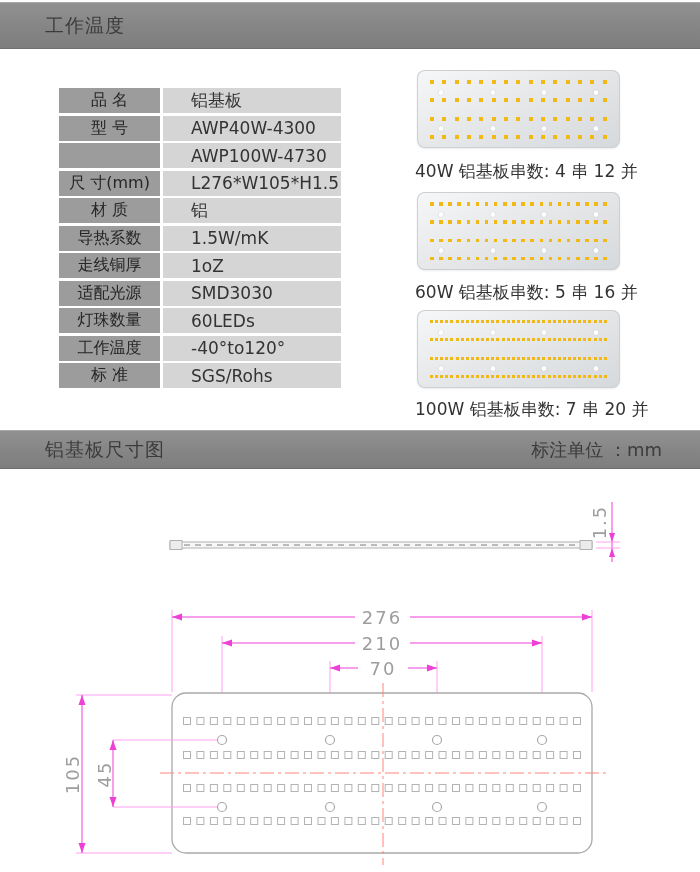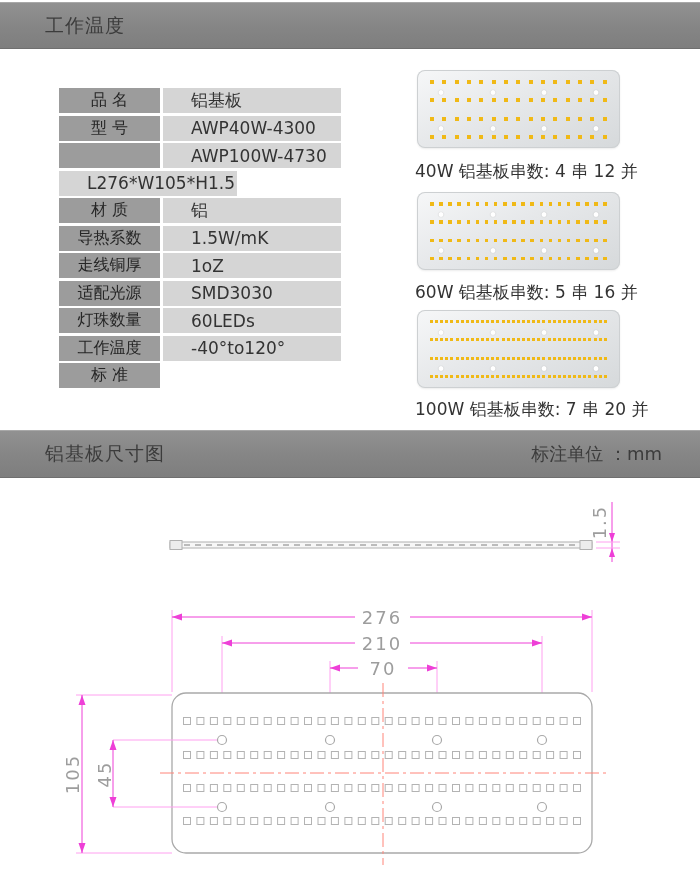--- a/index.html
+++ b/index.html
@@ -5,21 +5,21 @@
   * { margin:0; padding:0; box-sizing:border-box; }
   html,body { background:#fff; }
   body { font-family:"DejaVu Sans","Liberation Sans",sans-serif; }
   #page { position:relative; width:700px; height:872px; background:#fff; overflow:hidden; margin:0 auto; }
 
   
   .hbar { position:absolute; left:0; width:700px; background:linear-gradient(180deg,#919191,#858585 55%,#7e7e7e); border-top:1px solid #a8a8a8; border-bottom:1px solid #6f6f6f; display:flex; align-items:center; }
   .hbar .title { color:#3c3c3c; font-size:19px; padding-left:45px; letter-spacing:1px; }
   .hbar .unit { margin-left:auto; color:#3c3c3c; font-size:18px; padding-right:38px; }
   #bar-params { top:2px; height:47px; }
-  #bar-dims { top:430px; height:48px; }
+  #bar-dims { top:430px; height:39px; }
 
   
   #spec-table { position:absolute; left:59px; top:88px; width:282px; }
   .trow { display:flex; margin-bottom:2.5px; height:25px; }
   .tlabel { width:101px; background:#9c9c9c; color:#262626; font-size:16px; display:flex; align-items:center; justify-content:center; margin-right:3px; white-space:pre; }
   .tvalue { width:178px; background:#d5d5d5; color:#333; font-size:17px; display:flex; align-items:center; padding-left:28px; white-space:nowrap; }
 
   
   .board { position:absolute; left:417px; width:203px; height:78px; border-radius:8px;
            background:linear-gradient(155deg,#f6f7f8 0%,#e6e8ea 45%,#d6d9db 100%);
@@ -51,20 +51,21 @@
       </div>
       <div class="trow">
         <div class="tlabel">型 号</div>
         <div class="tvalue">AWP40W-4300</div>
       </div>
       <div class="trow">
         <div class="tlabel"></div>
         <div class="tvalue">AWP100W-4730</div>
       </div>
       <div class="trow">
+        <div class="tlabel">尺 寸(mm)</div>
         <div class="tvalue">L276*W105*H1.5</div>
       </div>
       <div class="trow">
         <div class="tlabel">材 质</div>
         <div class="tvalue">铝</div>
       </div>
       <div class="trow">
         <div class="tlabel">导热系数</div>
         <div class="tvalue">1.5W/mK</div>
       </div>
@@ -79,20 +80,21 @@
       <div class="trow">
         <div class="tlabel">灯珠数量</div>
         <div class="tvalue">60LEDs</div>
       </div>
       <div class="trow">
         <div class="tlabel">工作温度</div>
         <div class="tvalue">-40°to120°</div>
       </div>
       <div class="trow">
         <div class="tlabel">标 准</div>
+        <div class="tvalue">SGS/Rohs</div>
       </div>
     </div>
 
   <div class="board" id="board-40w">
       <div class="led-row" style="top: 13%;">
         <span class="led" style="width: 4px; height: 4px;"></span>
         <span class="led" style="width: 4px; height: 4px;"></span>
         <span class="led" style="width: 4px; height: 4px;"></span>
         <span class="led" style="width: 4px; height: 4px;"></span>
         <span class="led" style="width: 4px; height: 4px;"></span>

